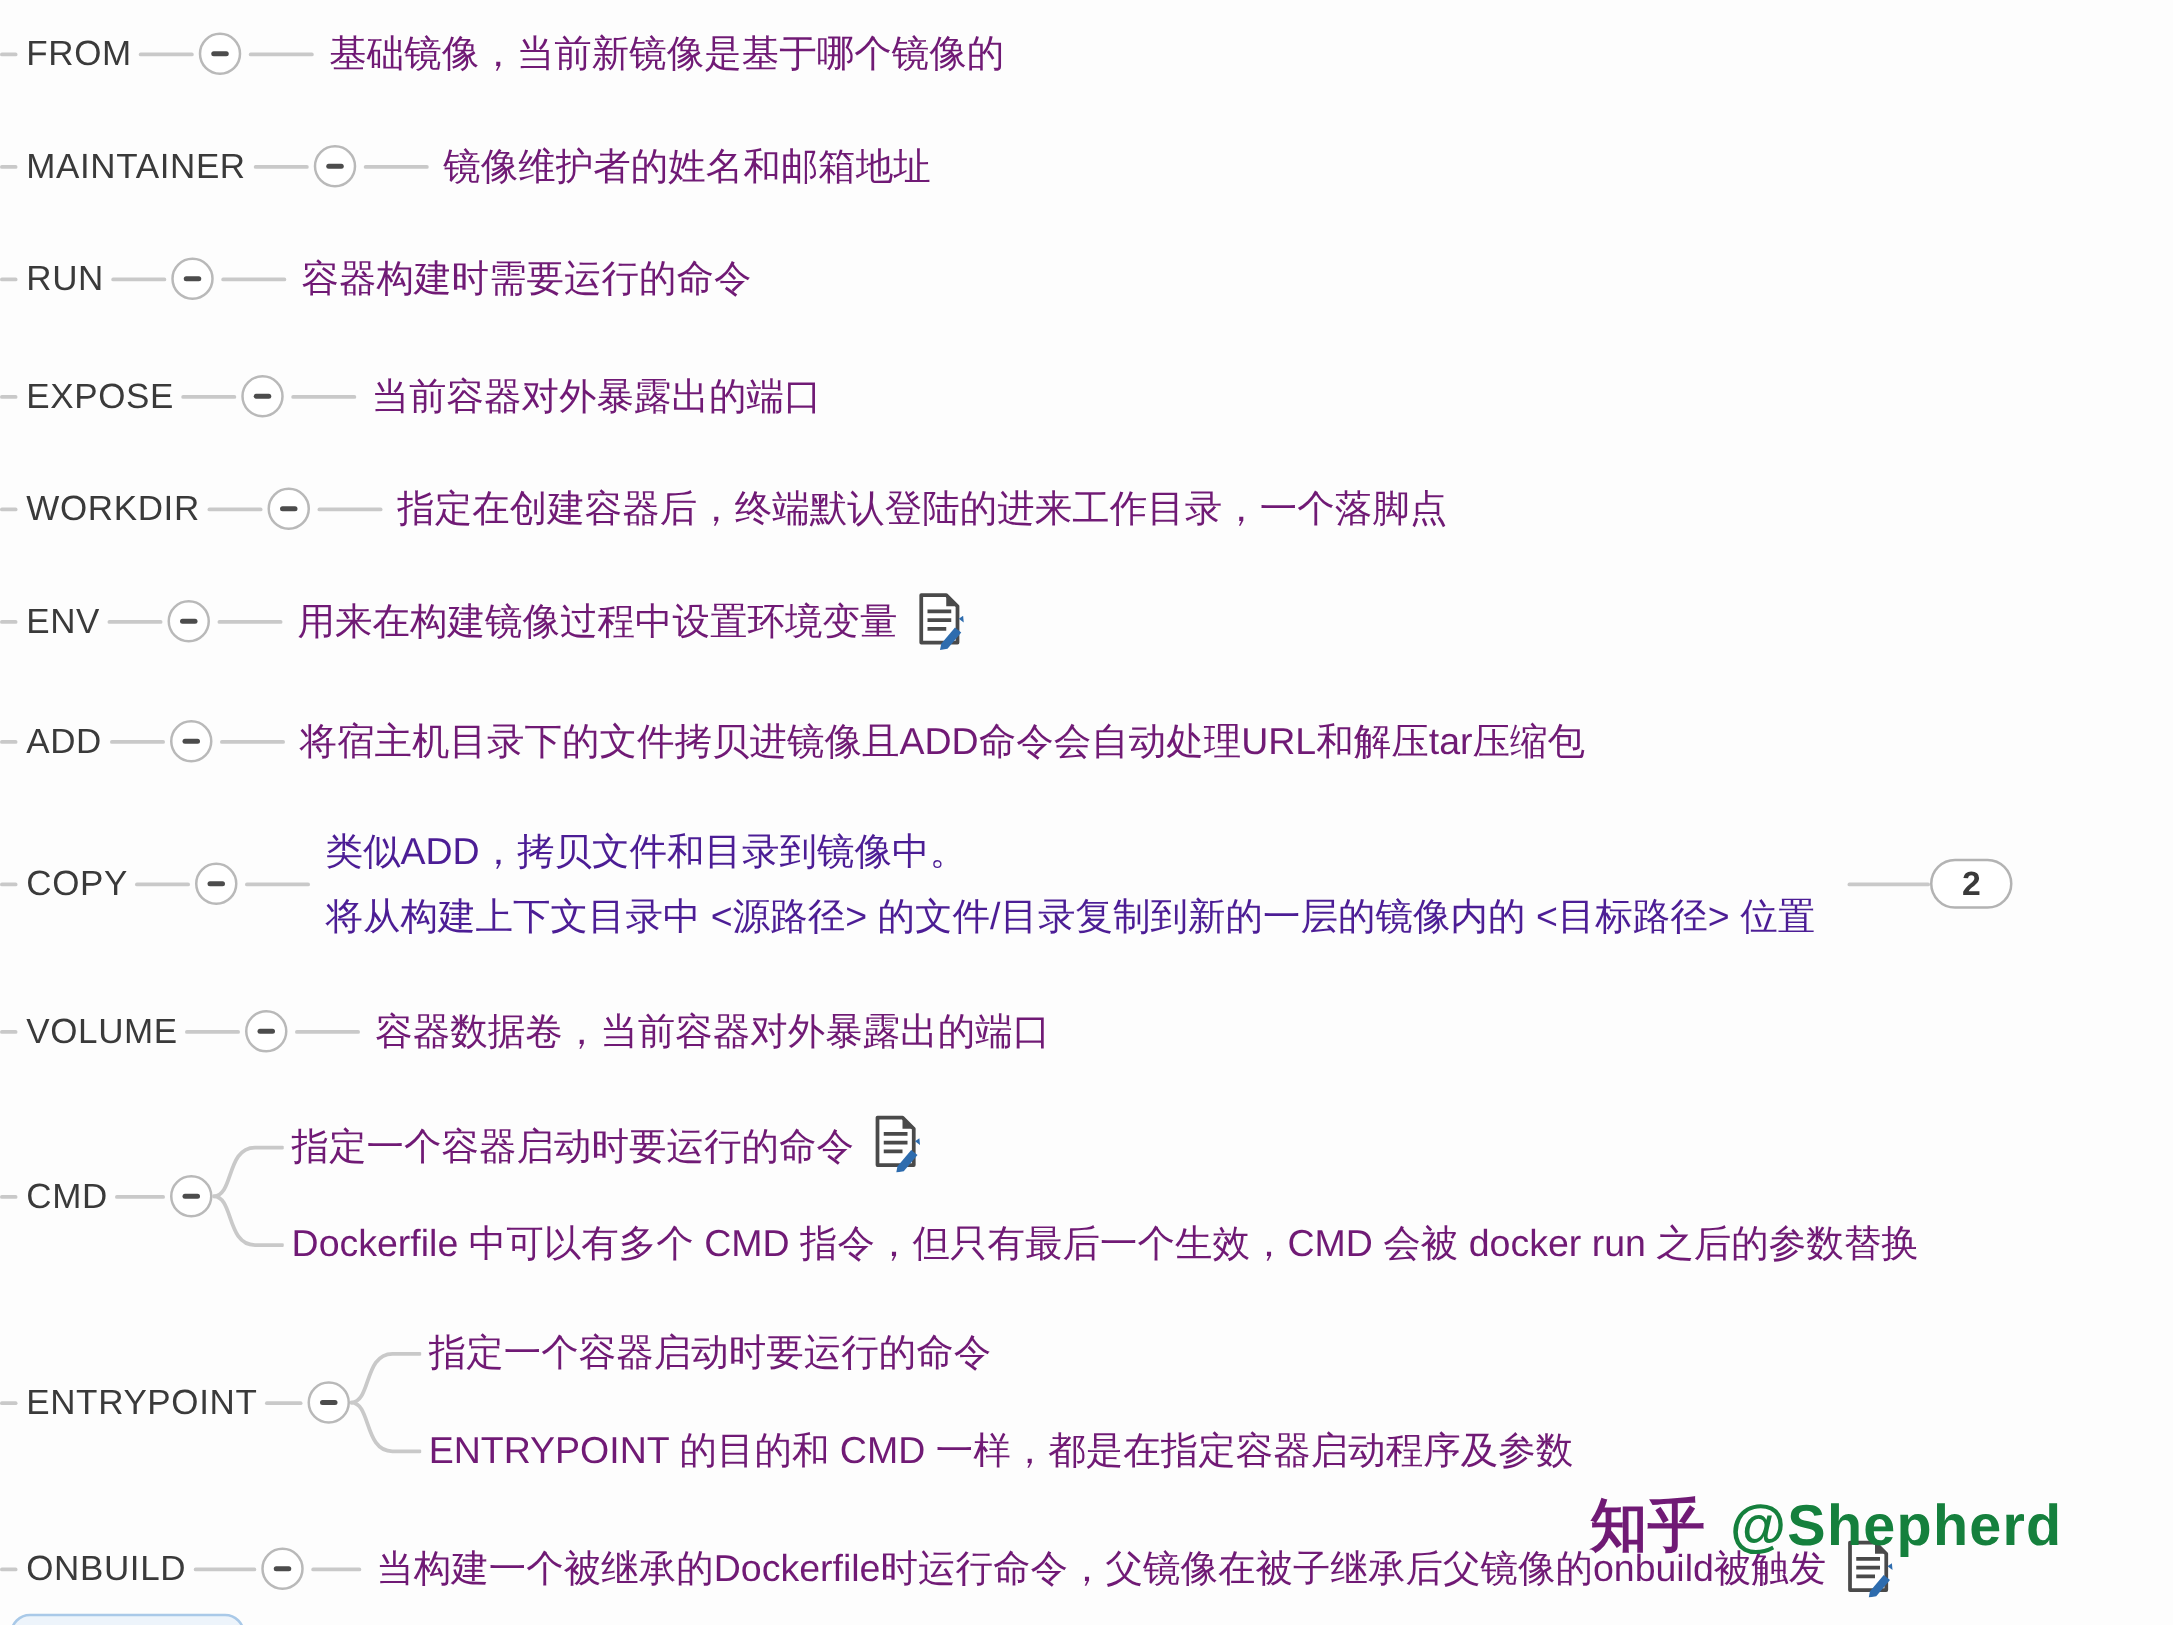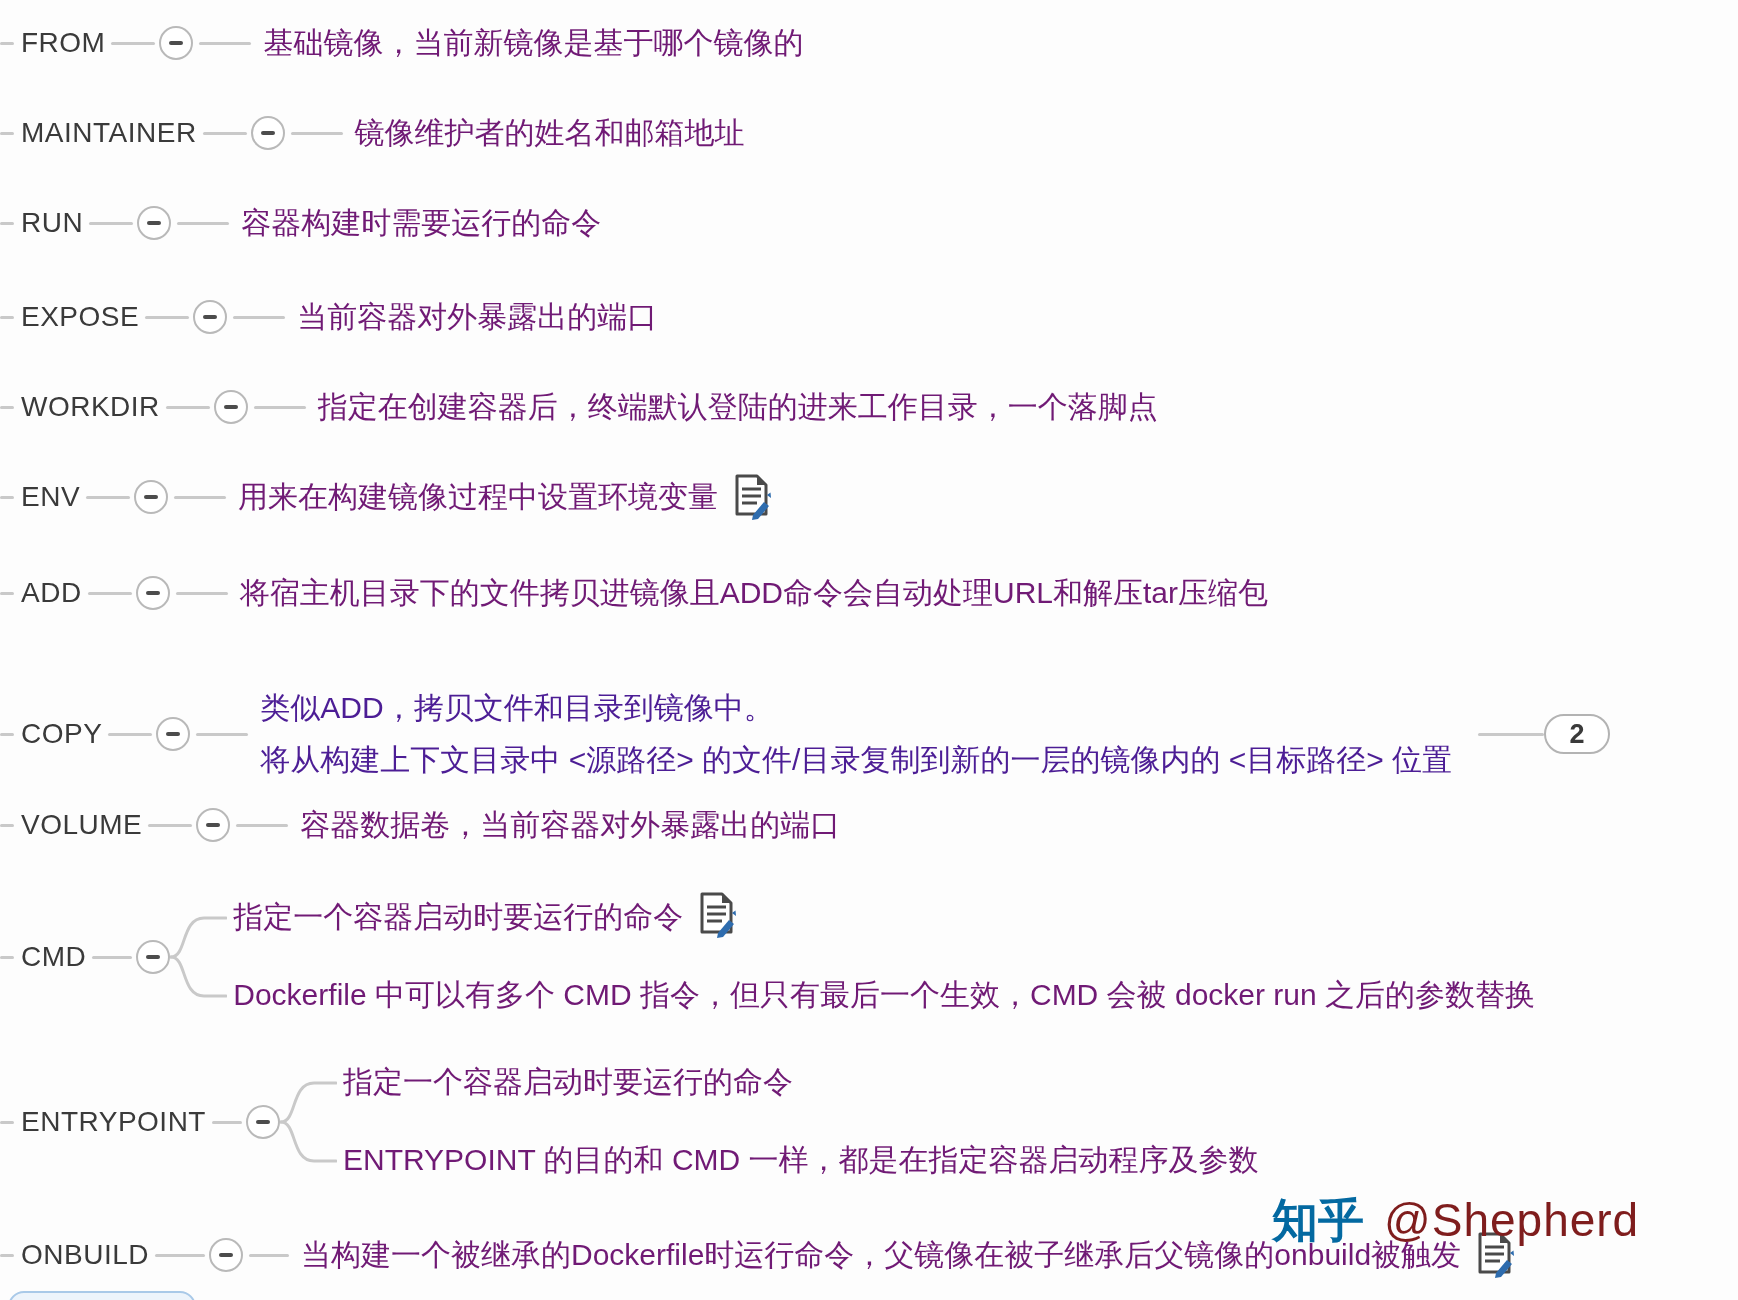--- a/index.html
+++ b/index.html
@@ -55,22 +55,22 @@
     display:flex;flex-direction:column;justify-content:space-between;
     height:118px;
   }
   .child{display:flex;align-items:flex-end;height:40px;}
   .child .desc{margin-left:6px;}
   .watermark{
     position:absolute;left:1272px;top:1190px;
     font-size:46px;display:flex;gap:20px;align-items:baseline;
     user-select:none;pointer-events:none;
   }
-  .watermark .brand{font-weight:700;color:#0369a1;}
-  .watermark .handle{font-weight:400;color:#7f1d1d;letter-spacing:1px;}
+  .watermark .brand{font-weight:700;color:#701a75;}
+  .watermark .handle{font-weight:700;color:#15803d;letter-spacing:1px;}
   .collapsed-node{
     position:absolute;left:8px;top:1291px;
     width:188px;height:32px;box-sizing:border-box;
     border:2.5px solid #a9c9e8;background:#edf4fb;border-radius:16px;
   }
 </style>
 </head>
 <body>
 
 <svg width="0" height="0" style="position:absolute">
@@ -166,21 +166,21 @@
     <span class="stub"></span>
     <span class="label">ADD</span>
     <span class="hline w44"></span>
     <span class="collapse-btn">
         <span class="minus"></span>
       </span>
     <span class="hline w52"></span>
     <span class="desc">将宿主机目录下的文件拷贝进镜像且ADD命令会自动处理URL和解压tar压缩包</span>
   </div>
 
-  <div class="row tall" style="top:688px">
+  <div class="row tall" style="top:661px">
     <span class="stub"></span>
     <span class="label">COPY</span>
     <span class="hline w44"></span>
     <span class="collapse-btn">
         <span class="minus"></span>
       </span>
     <span class="hline w52"></span>
     <div class="desc-block">
       <span>类似ADD，拷贝文件和目录到镜像中。</span>
       <span>将从构建上下文目录中 &lt;源路径&gt; 的文件/目录复制到新的一层的镜像内的 &lt;目标路径&gt; 位置</span>

